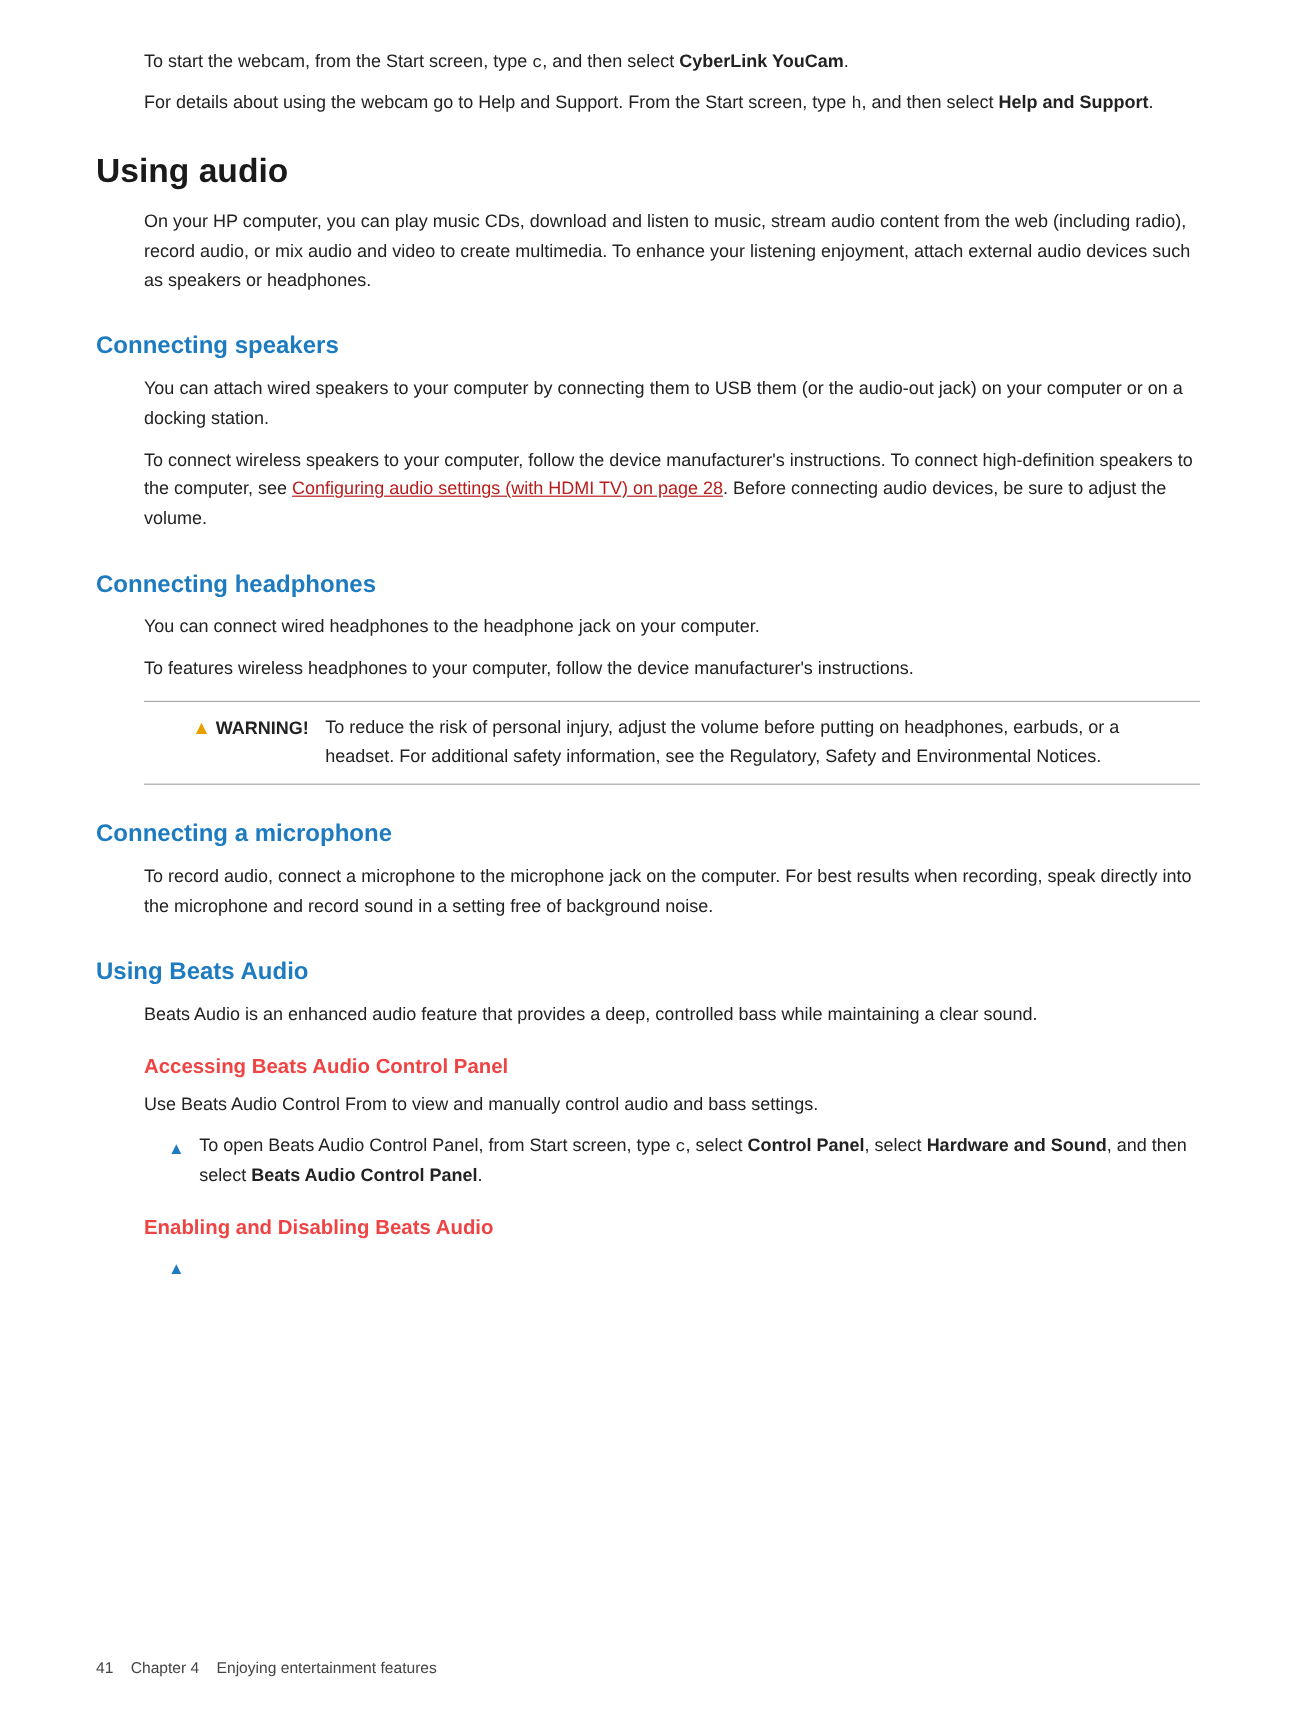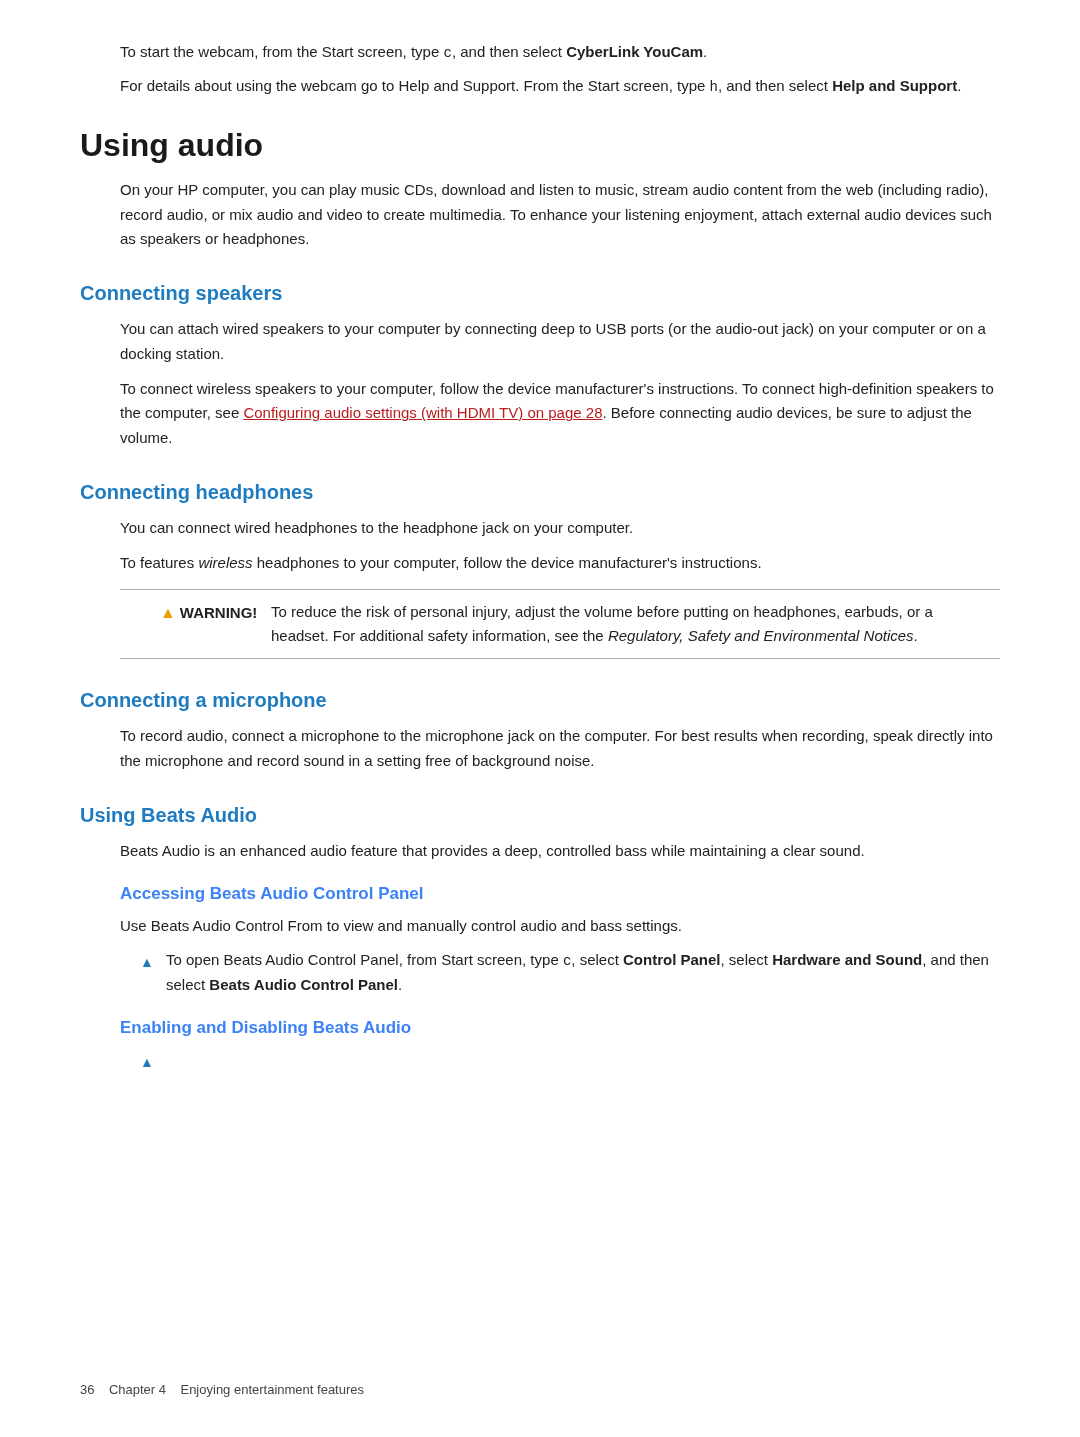--- a/index.html
+++ b/index.html
@@ -18,39 +18,39 @@
       padding: 40px 80px 80px 80px;
     }
 
     .intro-paragraph {
       margin-bottom: 10px;
       line-height: 1.6;
       padding-left: 40px;
     }
 
     .section-title-large {
-      font-size: 32px;
+      font-size: 28px;
       font-weight: bold;
       color: #1a1a1a;
       margin-top: 28px;
       margin-bottom: 14px;
     }
 
     .section-title-medium {
       font-size: 20px;
       font-weight: bold;
       color: #1e7bbf;
       margin-top: 30px;
       margin-bottom: 12px;
     }
 
     .section-title-small {
       font-size: 17px;
       font-weight: bold;
-      color: #3b82f6;
+      color: #ef4444;
       margin-top: 20px;
       margin-bottom: 10px;
       padding-left: 40px;
     }
 
     .body-text {
       line-height: 1.65;
       padding-left: 40px;
       margin-bottom: 10px;
     }
@@ -64,21 +64,20 @@
     .code-inline {
       font-family: 'Courier New', Courier, monospace;
       font-size: 14px;
     }
 
     .bold {
       font-weight: bold;
     }
 
     .italic {
-      font-style: italic;
     }
 
     .warning-box {
       border-top: 1px solid #aaaaaa;
       border-bottom: 1px solid #aaaaaa;
       padding: 10px 14px 10px 40px;
       margin: 14px 0 14px 40px;
       display: flex;
       align-items: flex-start;
       gap: 8px;
@@ -143,21 +142,21 @@
 <p class="intro-paragraph">
   <span>For details about using the webcam go to Help and Support. From the Start screen, type </span><span class="code-inline">h</span><span>, and then select </span><span class="bold">Help and Support</span><span>.</span>
 </p>
 
 <h1 class="section-title-large">Using audio</h1>
 
 <p class="body-text">On your HP computer, you can play music CDs, download and listen to music, stream audio content from the web (including radio), record audio, or mix audio and video to create multimedia. To enhance your listening enjoyment, attach external audio devices such as speakers or headphones.</p>
 
 <h2 class="section-title-medium">Connecting speakers</h2>
 
-<p class="body-text">You can attach wired speakers to your computer by connecting deep to USB ports (or the audio-out jack) on your computer or on a docking station.</p>
+<p class="body-text">You can attach wired speakers to your computer by connecting them to USB them (or the audio-out jack) on your computer or on a docking station.</p>
 
 <p class="body-text">
   <span>To connect wireless speakers to your computer, follow the device manufacturer's instructions. To connect high-definition speakers to the computer, see </span><span class="link">Configuring audio settings (with HDMI TV) on page 28</span><span>. Before connecting audio devices, be sure to adjust the volume.</span>
 </p>
 
 <h2 class="section-title-medium">Connecting headphones</h2>
 
 <p class="body-text">You can connect wired headphones to the headphone jack on your computer.</p>
 
 <p class="body-text">
@@ -193,14 +192,14 @@
   </span>
 </div>
 
 <h3 class="section-title-small">Enabling and Disabling Beats Audio</h3>
 
 <div class="bullet-item">
   <span class="bullet-triangle">▲</span>
 </div>
 
 <div class="footer">
-  <span>36</span>&nbsp;&nbsp;&nbsp;&nbsp;<span>Chapter 4</span>&nbsp;&nbsp;&nbsp;&nbsp;<span>Enjoying entertainment features</span>
+  <span>41</span>&nbsp;&nbsp;&nbsp;&nbsp;<span>Chapter 4</span>&nbsp;&nbsp;&nbsp;&nbsp;<span>Enjoying entertainment features</span>
 </div>
 
 </body></html>

